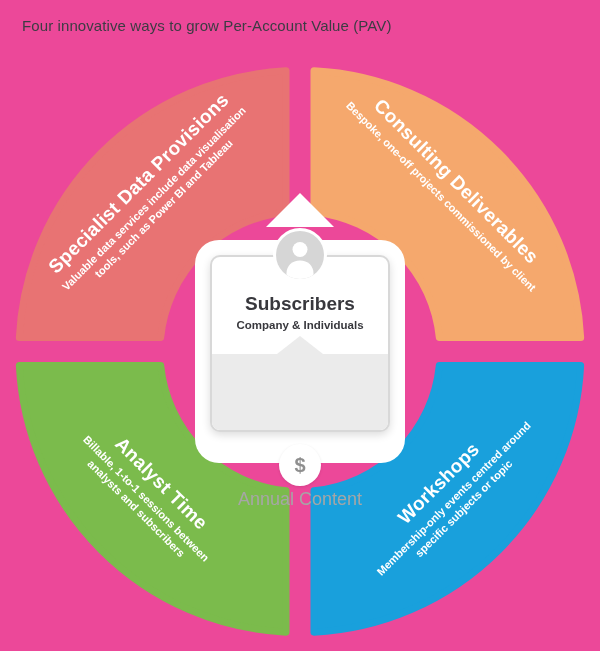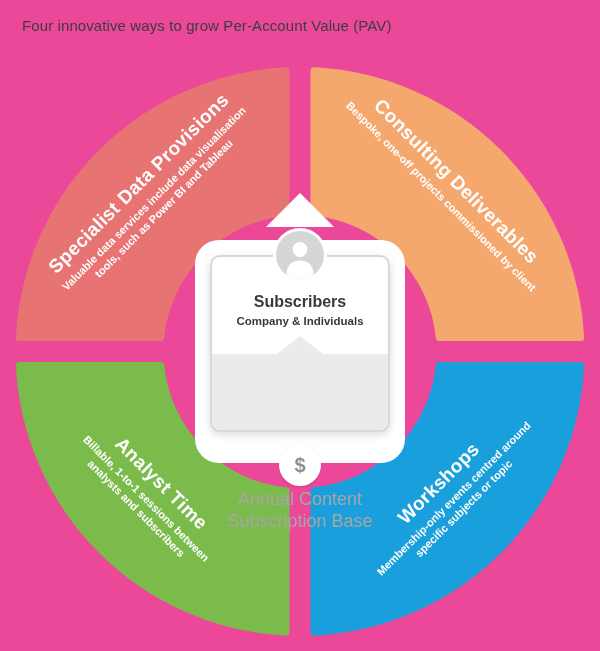--- a/index.html
+++ b/index.html
@@ -29,21 +29,21 @@
   .q-br{left:280px;top:468px;transform:rotate(-45deg);}
   
   .card{
     position:absolute;left:210px;top:255px;width:180px;height:177px;
     background:#ffffff;border:2px solid #d8d8d8;border-radius:10px;
     box-shadow:0 3px 9px rgba(0,0,0,.14);box-sizing:border-box;z-index:5;
   }
   .card-top{
     position:absolute;left:0;right:0;top:0;height:97px;text-align:center;
   }
-  .card-heading{margin-top:36px;font-size:16px;font-weight:700;color:#38383d;}
+  .card-heading{margin-top:36px;font-size:19px;font-weight:700;color:#38383d;}
   .card-subheading{margin-top:4px;font-size:11.5px;font-weight:700;color:#38383d;text-align:center;}
   .card-bottom{
     position:absolute;left:0;right:0;top:97px;bottom:0;background:#ebebeb;
     border-radius:0 0 8px 8px;text-align:center;
   }
   .card-tri{
     position:absolute;left:50%;top:79px;transform:translateX(-50%);
     width:0;height:0;border-left:23px solid transparent;border-right:23px solid transparent;
     border-bottom:18px solid #ebebeb;z-index:6;
   }
@@ -117,21 +117,20 @@
   <div class="card">
     <div class="card-top">
       <div class="card-heading">Subscribers</div>
       <div class="card-subheading">Company &amp; Individuals</div>
     </div>
     <div class="card-tri"></div>
     <div class="card-bottom">
       <div class="dollar-badge">$</div>
       <div class="base-label">
         <span>Annual Content</span>
-        <span>Subscription Base</span>
       </div>
     </div>
   </div>
 
   <div class="person-badge">
     <svg width="48" height="48" viewBox="0 0 48 48">
       <defs>
           <clipPath id="pclip">
             <circle cx="24" cy="24" r="24"></circle>
           </clipPath>

